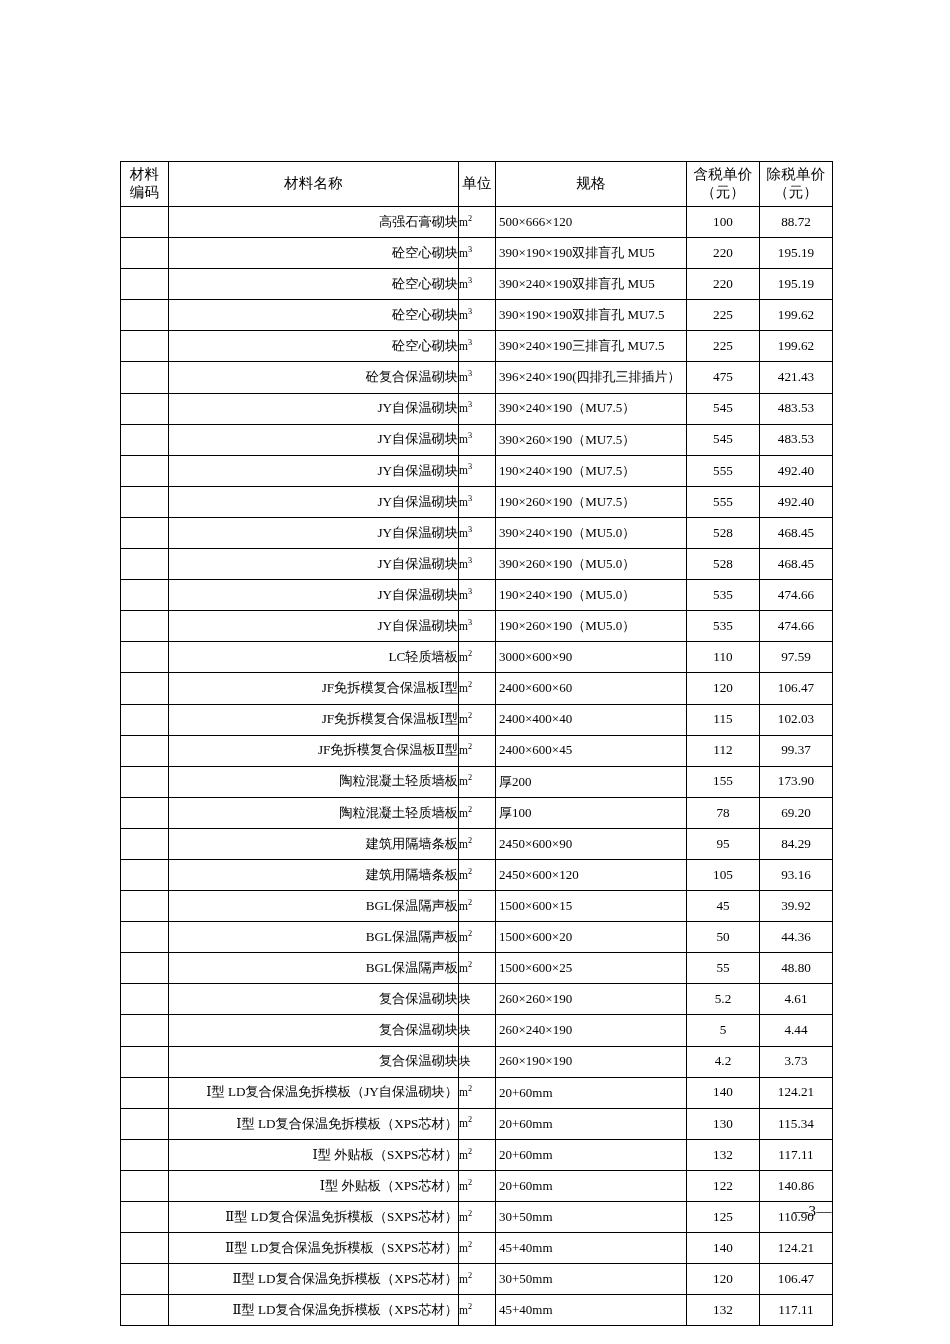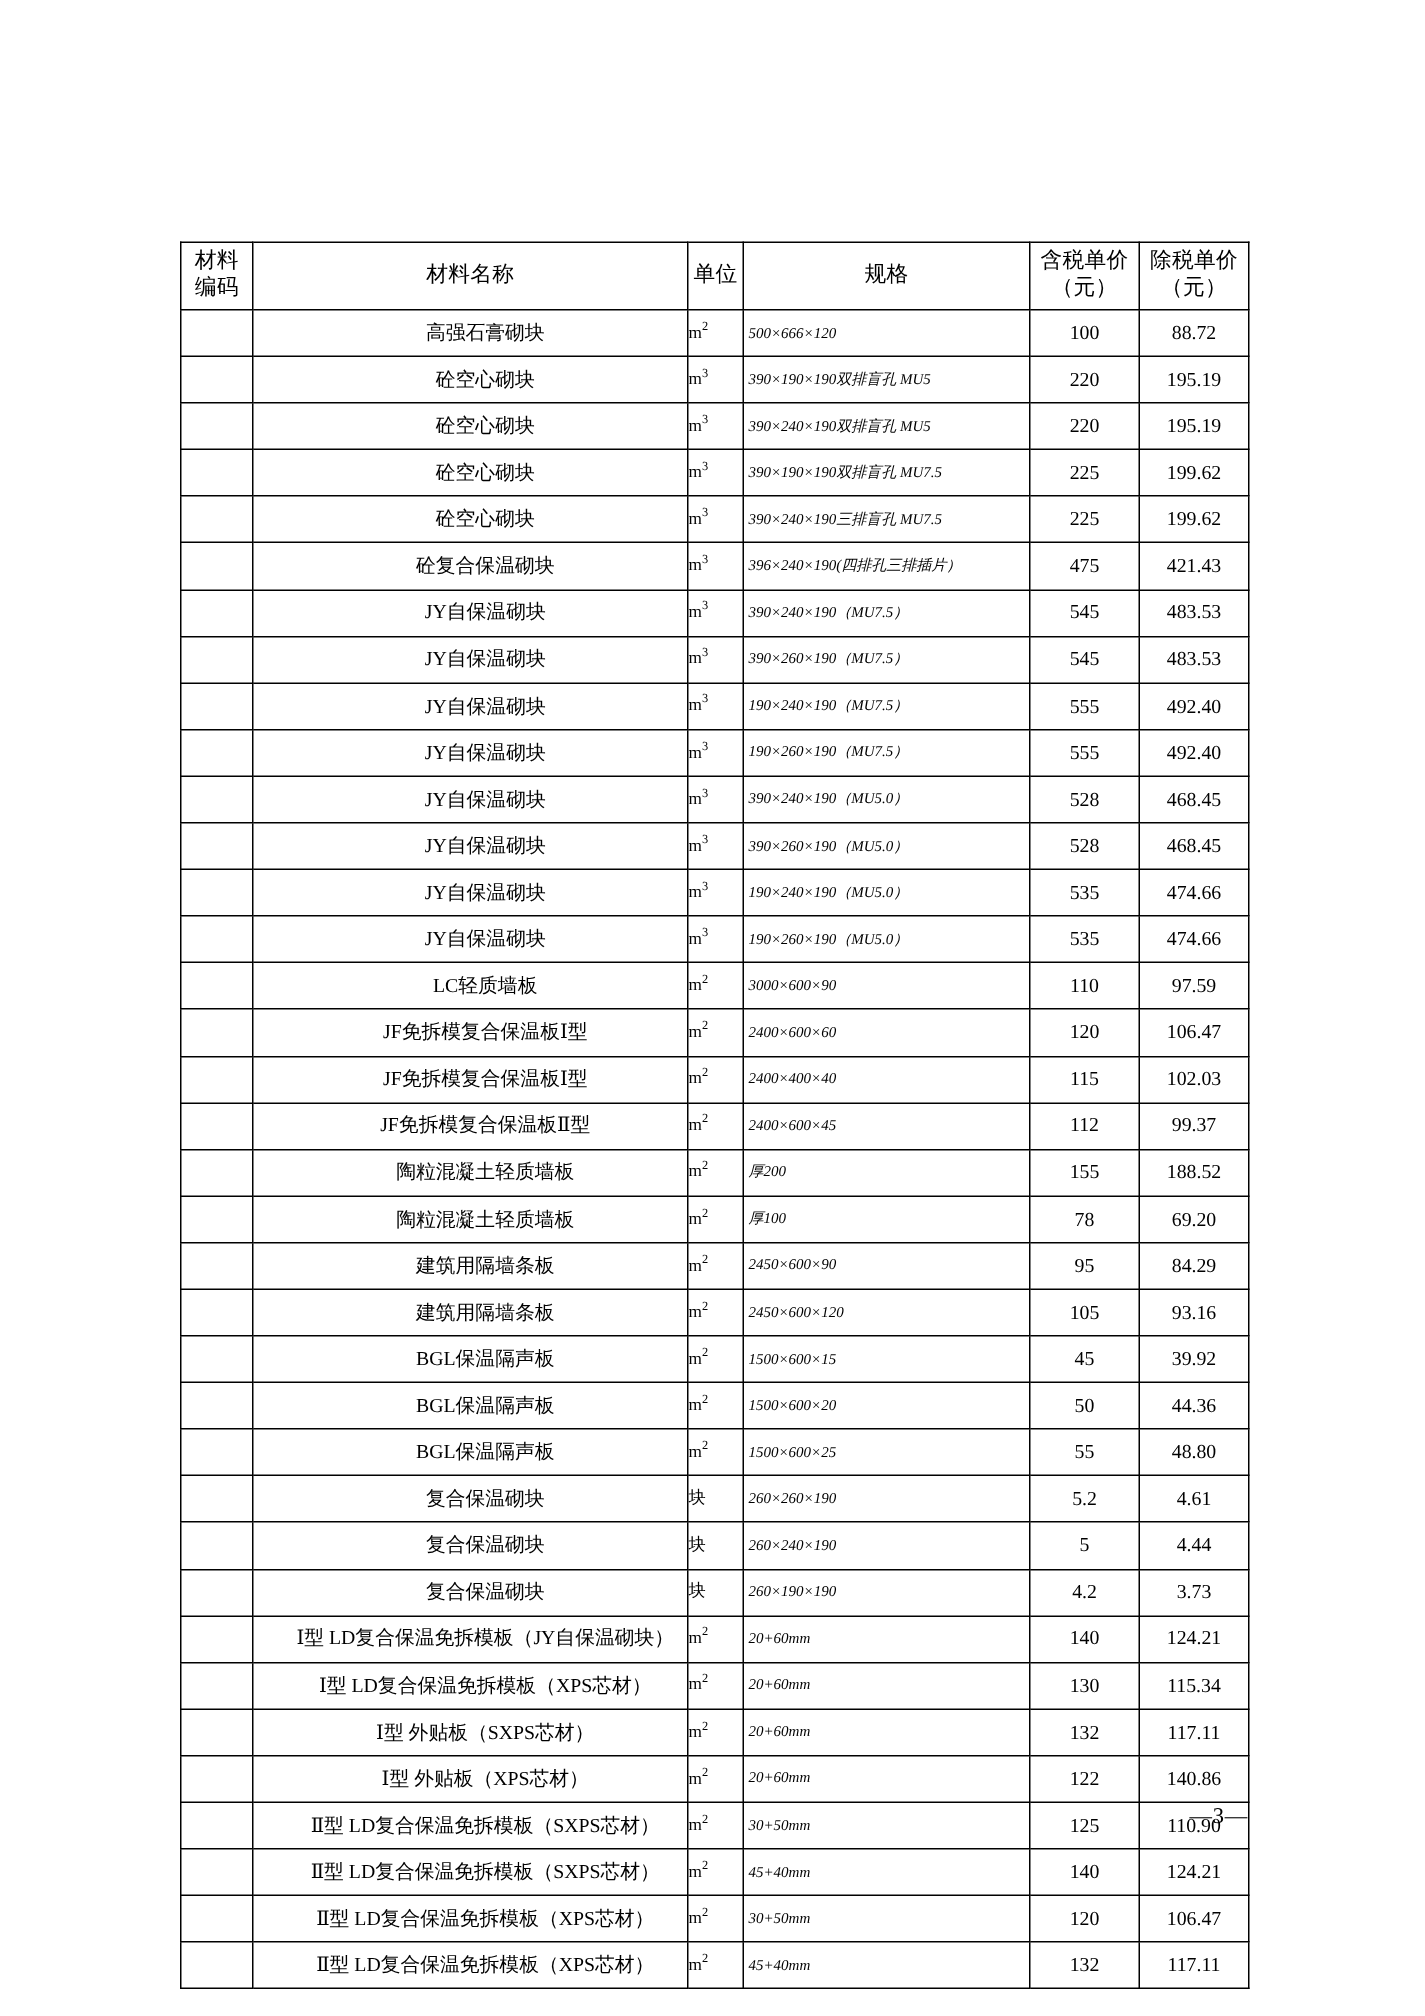--- a/index.html
+++ b/index.html
@@ -57,33 +57,32 @@
   thead th .hdr-line {
     display: block;
   }
   tbody td {
     height: 30.1px;
     font-size: 13.2px;
     line-height: 1.1;
   }
   td.code-cell { }
   td.name-cell {
-    text-align: center;
+    text-align: right;
     padding-left: 20px;
     white-space: nowrap;
   }
   td.unit-cell {
     font-size: 11.5px;
   }
   td.spec-cell {
     text-align: left;
     padding-left: 3px;
     white-space: nowrap;
-    font-size: 10px;
-    font-style: italic;
+    font-size: 13px;
   }
   td.num-cell {
     text-align: center;
     font-size: 13.2px;
   }
   sup.unit-sup {
     font-size: 0.72em;
     vertical-align: super;
     line-height: 0;
   }
@@ -281,21 +280,21 @@
           <td class="spec-cell">2400×600×45</td>
           <td class="num-cell">112</td>
           <td class="num-cell">99.37</td>
         </tr>
         <tr>
           <td class="code-cell"></td>
           <td class="name-cell">陶粒混凝土轻质墙板</td>
           <td class="unit-cell"><span>m</span><sup class="unit-sup">2</sup></td>
           <td class="spec-cell">厚200</td>
           <td class="num-cell">155</td>
-          <td class="num-cell">188.52</td>
+          <td class="num-cell">173.90</td>
         </tr>
         <tr>
           <td class="code-cell"></td>
           <td class="name-cell">陶粒混凝土轻质墙板</td>
           <td class="unit-cell"><span>m</span><sup class="unit-sup">2</sup></td>
           <td class="spec-cell">厚100</td>
           <td class="num-cell">78</td>
           <td class="num-cell">69.20</td>
         </tr>
         <tr>

